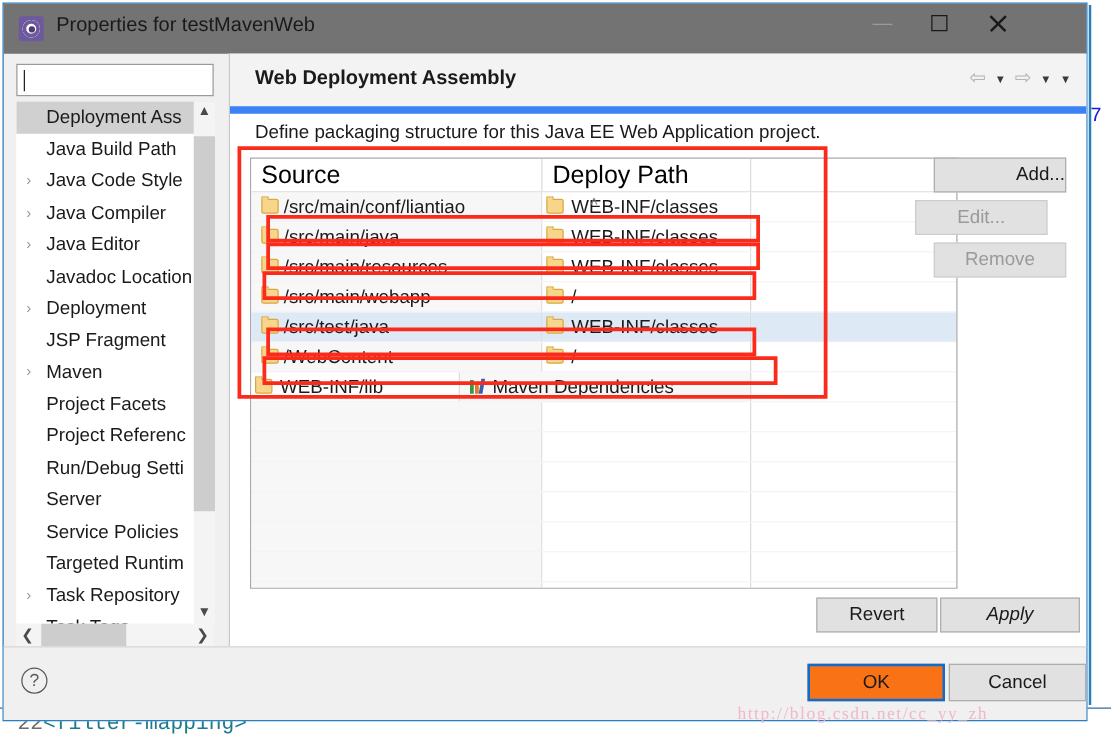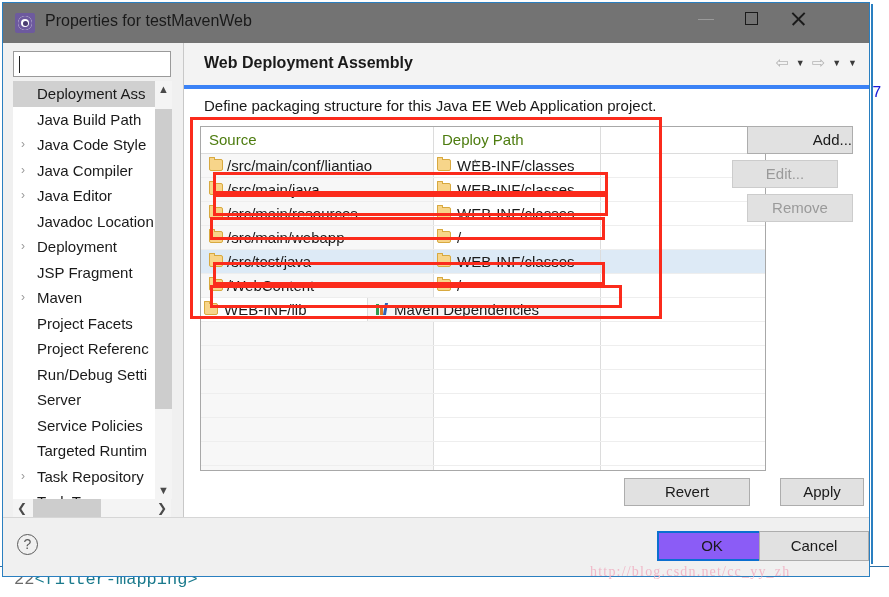--- a/index.html
+++ b/index.html
@@ -207,21 +207,21 @@
     left: 180px; top: 40px;
     right: 0; height: 475px;
     background: #ffffff;
     border-left: 1px solid #c8c8c8;
     box-sizing: border-box;
   }
   .page-header {
     position: absolute;
     left: 0; top: 0; right: 0; height: 42px;
     background: #f3f3f3;
-    border-bottom: 4px solid #3b82f6;
+    border-bottom: 6px solid #3b82f6;
   }
   .page-title {
     position: absolute;
     left: 20px; top: 11px;
     font-size: 16px;
     font-weight: bold;
     color: #1a1a1a;
   }
   .nav-icons {
     position: absolute;
@@ -258,22 +258,22 @@
     font-size: 11px; color: #7a7a7a;
     z-index: 6;
   }
   .thead {
     display: flex;
     height: 26px;
     border-bottom: 1px solid #dcdcdc;
     background: #ffffff;
   }
   .th {
-    font-size: 15px;
-    color: #4d7c0f;
+    font-size: 20px;
+    color: #000000;
     line-height: 26px;
     padding-left: 8px;
     box-sizing: border-box;
     border-right: 1px solid #dcdcdc;
   }
   .col-src  { width: 233px; }
   .col-dep  { width: 167px; }
   .col-pad  { width: 164px; border-right: none; }
 
   .trow {
@@ -343,22 +343,22 @@
     box-sizing: border-box;
     text-align: center;
     cursor: default;
     font-family: "Liberation Sans", sans-serif;
   }
   .btn.disabled { color: #9a9a9a; border-color: #cccccc; }
   .btn-add    { position: absolute; right: 16px; top: 83px;  width: 106px; height: 28px; line-height: 26px; text-align: right; }
   .btn-edit   { position: absolute; right: 31px; top: 117px; width: 106px; height: 28px; line-height: 26px; }
   .btn-remove { position: absolute; right: 16px; top: 151px; width: 106px; height: 28px; line-height: 26px; }
 
-  .btn-revert { position: absolute; right: 119px; bottom: 12px; width: 126px; height: 28px; line-height: 26px; }
-  .btn-apply  { position: absolute; right: 5px;   bottom: 12px; width: 84px; height: 28px; line-height: 26px; }
+  .btn-revert { position: absolute; right: 119px; bottom: 12px; width: 97px; height: 28px; line-height: 26px; }
+  .btn-apply  { position: absolute; right: 5px;   bottom: 12px; width: 112px; height: 28px; line-height: 26px; font-style: italic; }
 
   
   .footer {
     position: absolute;
     left: 0; bottom: 0; right: 0; height: 58px;
     background: #f0f0f0;
     border-top: 1px solid #d6d6d6;
   }
   .help-icon {
     position: absolute;
@@ -367,25 +367,25 @@
     border: 1.5px solid #5a5a5a;
     border-radius: 50%;
     color: #5a5a5a;
     font-size: 14px;
     text-align: center;
     line-height: 19px;
     box-sizing: border-box;
   }
   .btn-ok {
     position: absolute;
-    right: 102px; top: 13px;
+    right: 113px; top: 13px;
     width: 110px; height: 30px;
     line-height: 26px;
     border: 2px solid #0a6fd0;
-    background: #8b5cf6;
+    background: #f97316;
   }
   .btn-cancel {
     position: absolute;
     right: 0px; top: 13px;
     width: 110px; height: 30px;
     line-height: 28px;
   }
 
   
   .watermark {

